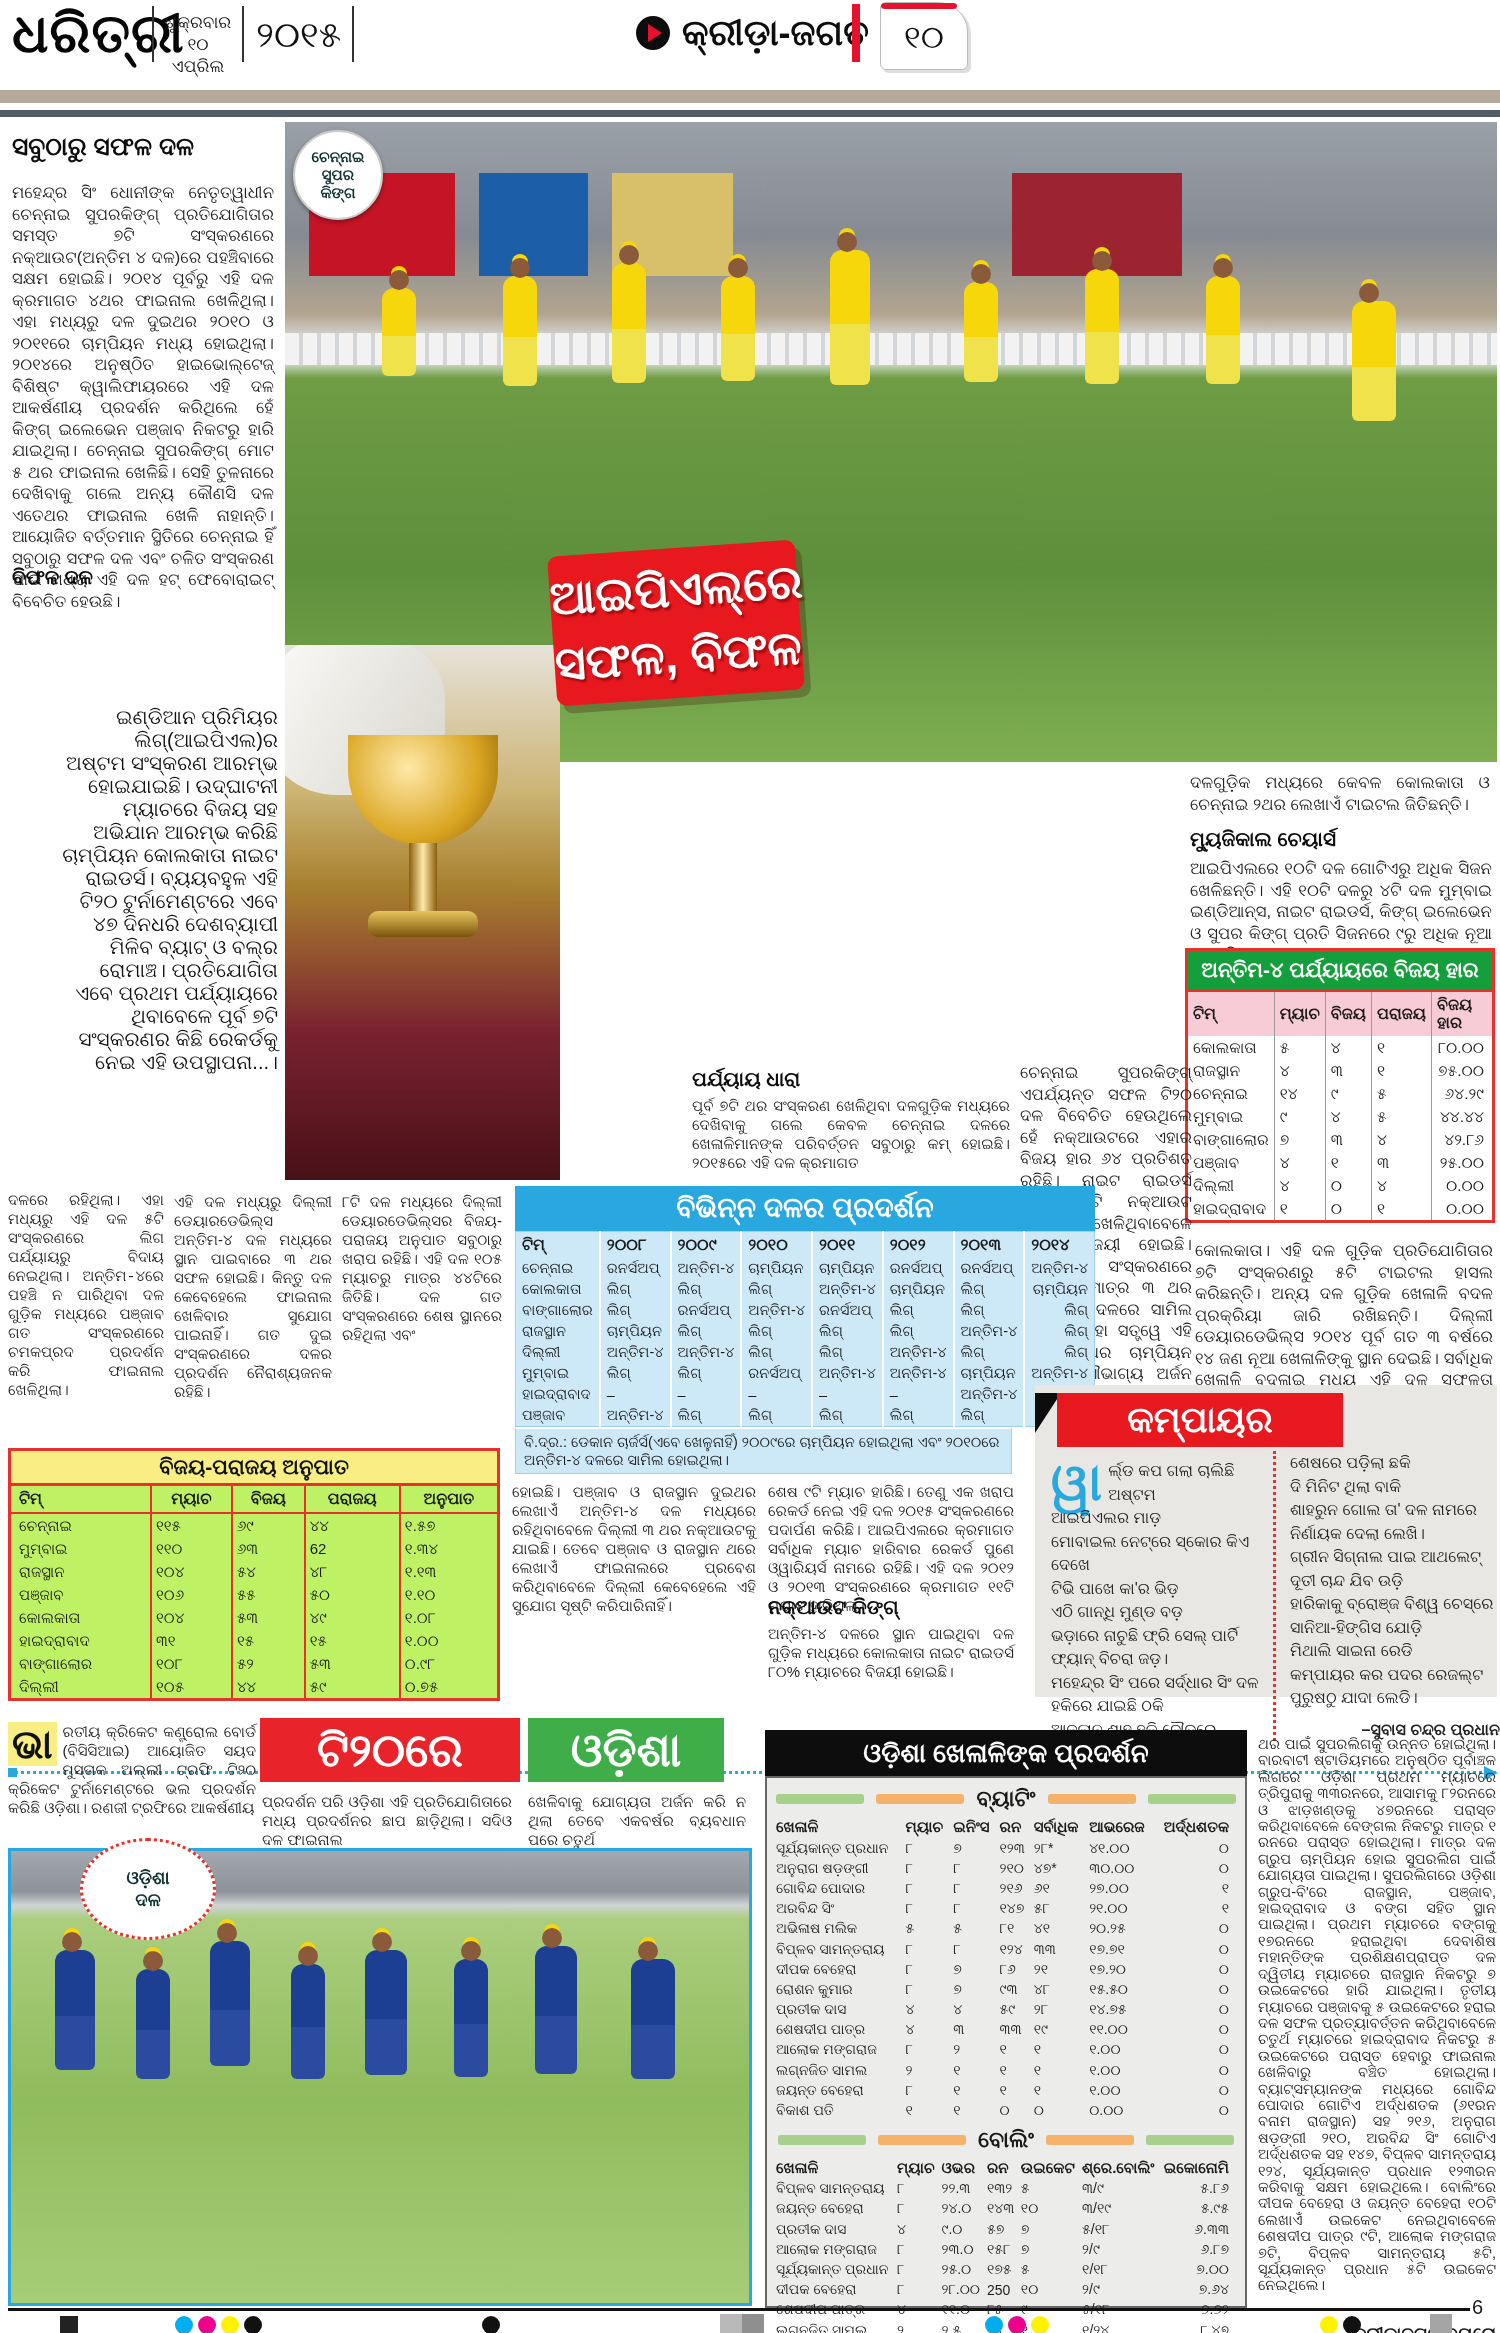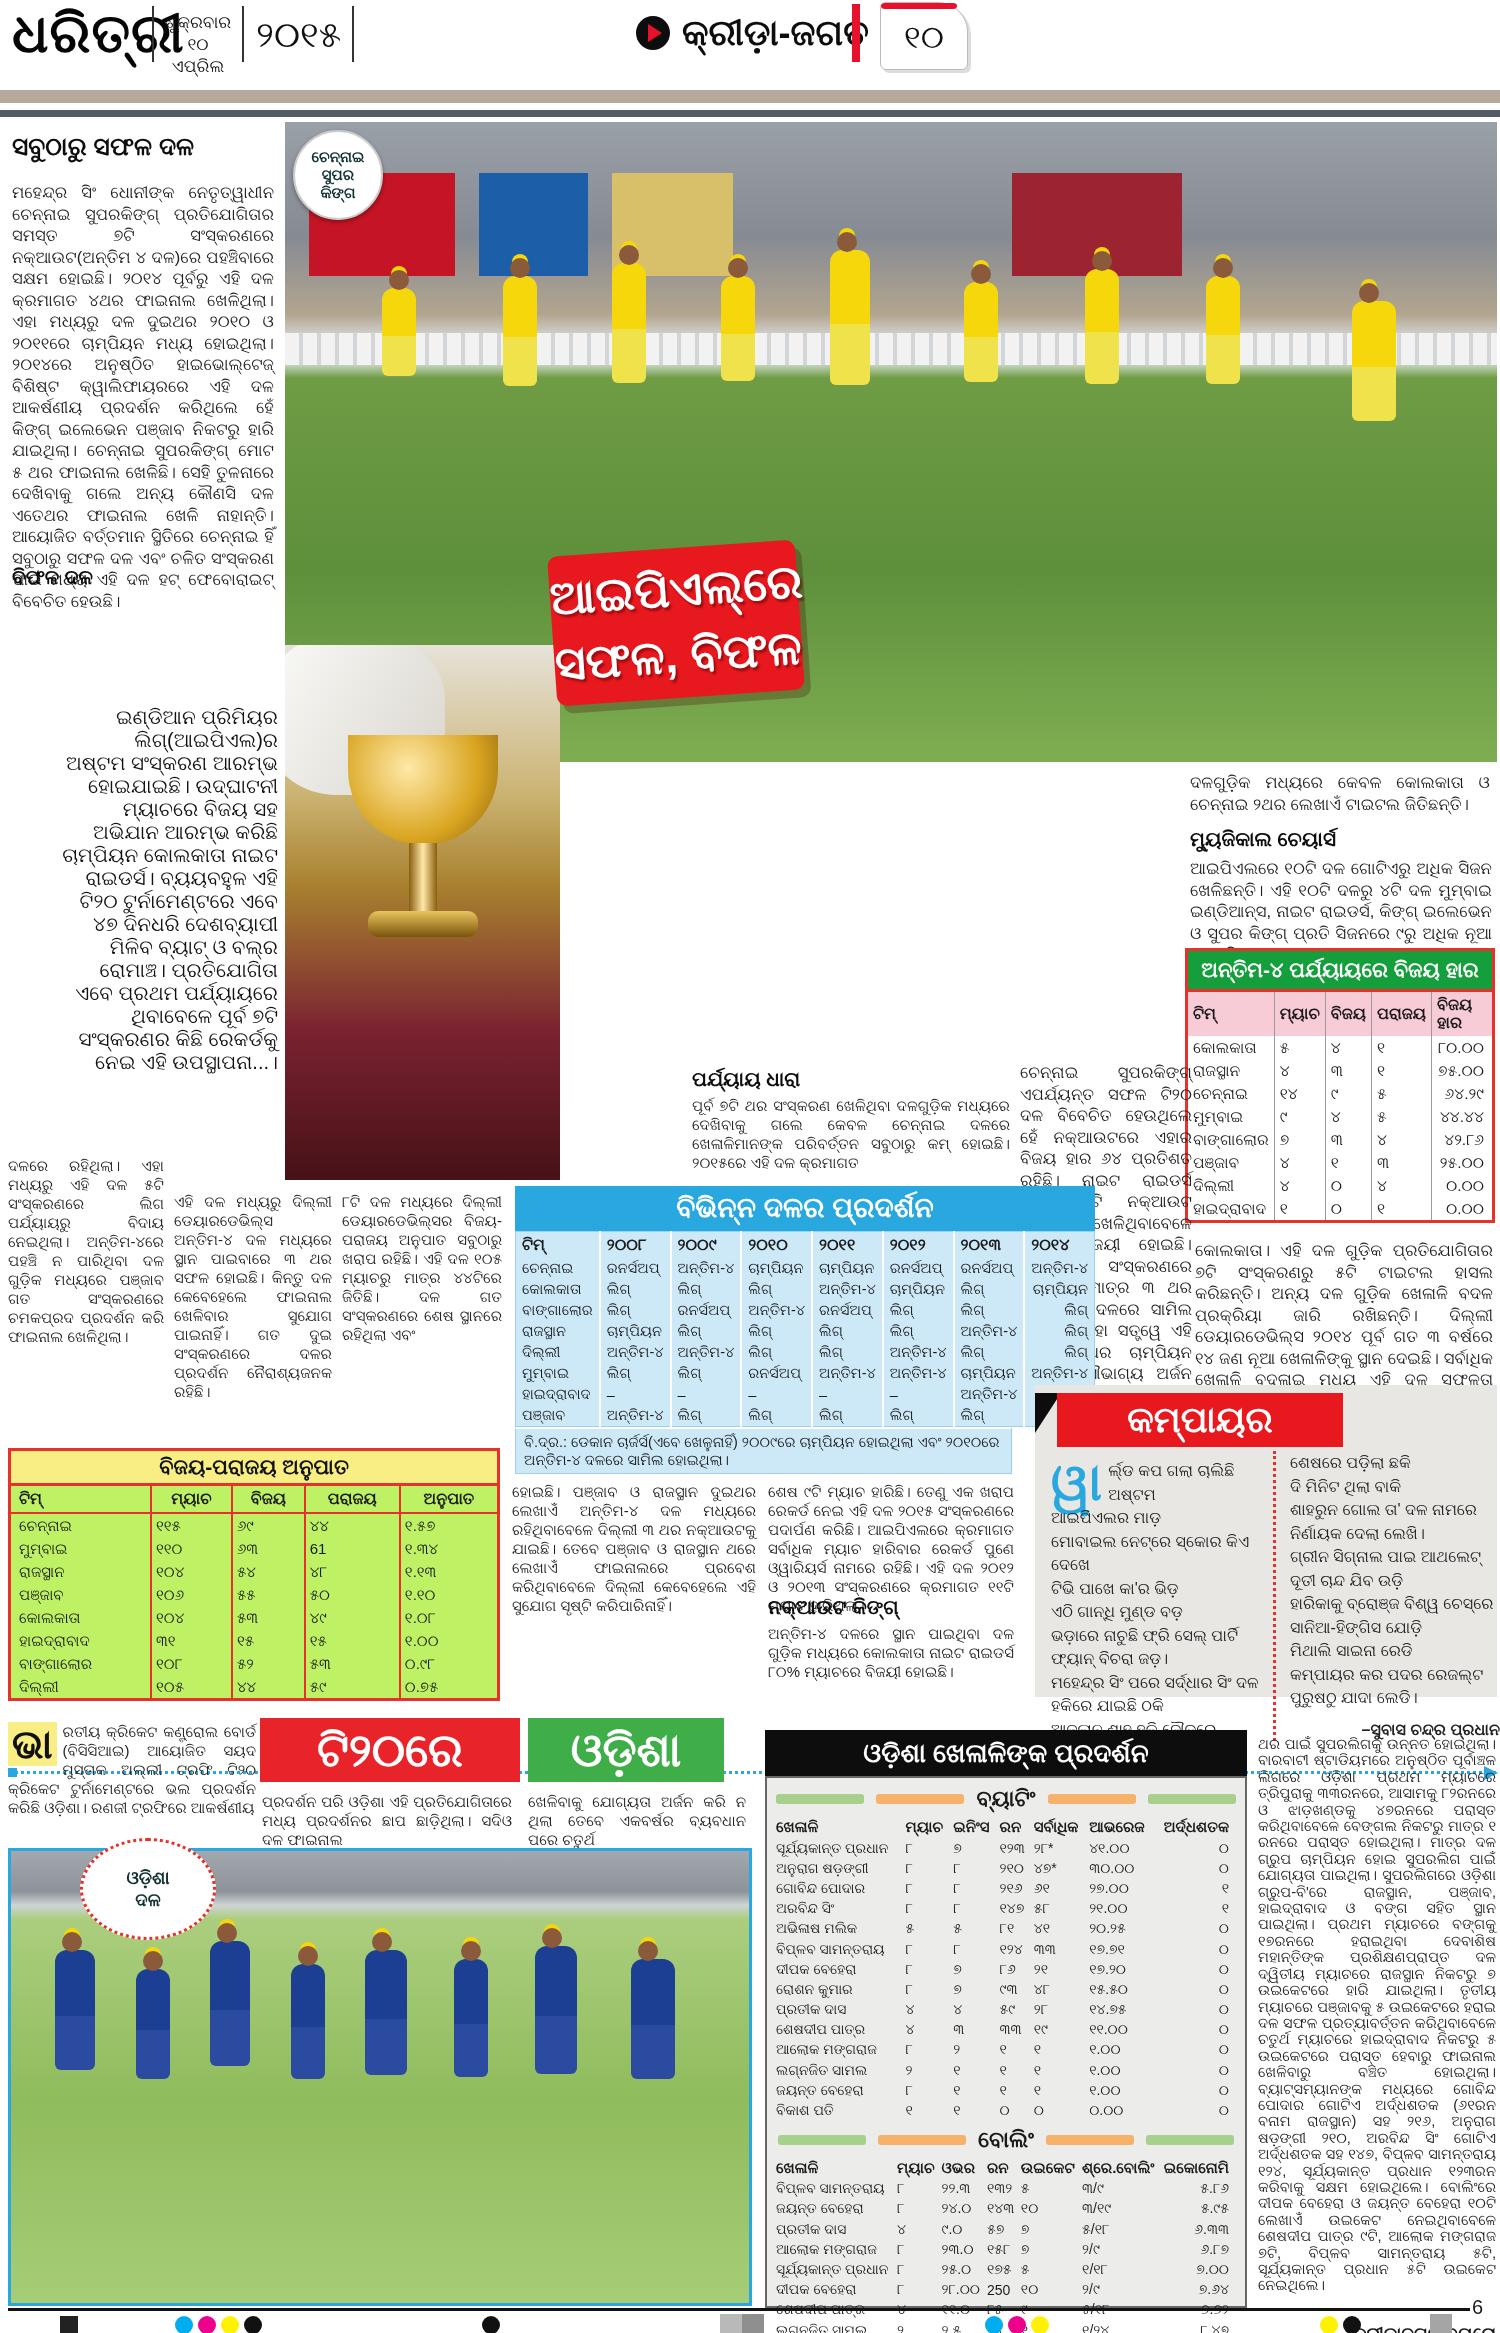--- a/index.html
+++ b/index.html
@@ -371,21 +371,21 @@
             <td>ଲିଗ୍</td>
             <td>ଲିଗ୍</td>
             <td>ଲିଗ୍</td>
             <td>ରନର୍ସଅପ୍</td>
           </tr>
         </tbody>
     </table>
     <div class="perf-note" style="width:479px;">ବି.ଦ୍ର.: ଡେକାନ ଚାର୍ଜର୍ସ(ଏବେ ଖେଳୁନାହିଁ) ୨୦୦୯ରେ ଚାମ୍ପିୟନ ହୋଇଥିଲା ଏବଂ ୨୦୧୦ରେ ଅନ୍ତିମ-୪ ଦଳରେ ସାମିଲ ହୋଇଥିଲା।</div>
   </div>
 
-  <div class="abs body-sm" style="left:8px;top:1156px;width:156px;">ଦଳରେ ରହିଥିଲା। ଏହା ମଧ୍ୟରୁ ଏହି ଦଳ ୫ଟି ସଂସ୍କରଣରେ ଲିଗ ପର୍ଯ୍ୟାୟରୁ ବିଦାୟ ନେଇଥିଲା। ଅନ୍ତିମ-୪ରେ ପହଞ୍ଚି ନ ପାରିଥିବା ଦଳ ଗୁଡ଼ିକ ମଧ୍ୟରେ ପଞ୍ଜାବ ଗତ ସଂସ୍କରଣରେ ଚମକପ୍ରଦ ପ୍ରଦର୍ଶନ କରି ଫାଇନାଲ ଖେଳିଥିଲା।</div>
+  <div class="abs body-sm" style="left:8px;top:1192px;width:156px;font-family:Liberation Mono, monospace;">ଦଳରେ ରହିଥିଲା। ଏହା ମଧ୍ୟରୁ ଏହି ଦଳ ୫ଟି ସଂସ୍କରଣରେ ଲିଗ ପର୍ଯ୍ୟାୟରୁ ବିଦାୟ ନେଇଥିଲା। ଅନ୍ତିମ-୪ରେ ପହଞ୍ଚି ନ ପାରିଥିବା ଦଳ ଗୁଡ଼ିକ ମଧ୍ୟରେ ପଞ୍ଜାବ ଗତ ସଂସ୍କରଣରେ ଚମକପ୍ରଦ ପ୍ରଦର୍ଶନ କରି ଫାଇନାଲ ଖେଳିଥିଲା।</div>
   <div class="abs body-sm" style="left:174px;top:1192px;width:158px;">ଏହି ଦଳ ମଧ୍ୟରୁ ଦିଲ୍ଲୀ ଡେୟାରଡେଭିଲ୍ସ ଅନ୍ତିମ-୪ ଦଳ ମଧ୍ୟରେ ସ୍ଥାନ ପାଇବାରେ ୩ ଥର ସଫଳ ହୋଇଛି। କିନ୍ତୁ ଦଳ କେବେହେଲେ ଫାଇନାଲ ଖେଳିବାର ସୁଯୋଗ ପାଇନାହିଁ। ଗତ ଦୁଇ ସଂସ୍କରଣରେ ଦଳର ପ୍ରଦର୍ଶନ ନୈରାଶ୍ୟଜନକ ରହିଛି।</div>
   <div class="abs body-sm" style="left:342px;top:1192px;width:160px;">୮ଟି ଦଳ ମଧ୍ୟରେ ଦିଲ୍ଲୀ ଡେୟାରଡେଭିଲ୍ସର ବିଜୟ-ପରାଜୟ ଅନୁପାତ ସବୁଠାରୁ ଖରାପ ରହିଛି। ଏହି ଦଳ ୧୦୫ ମ୍ୟାଚରୁ ମାତ୍ର ୪୪ଟିରେ ଜିତିଛି। ଦଳ ଗତ ସଂସ୍କରଣରେ ଶେଷ ସ୍ଥାନରେ ରହିଥିଲା ଏବଂ</div>
 
   <div class="abs" style="left:8px;top:1448px;">
     <table class="tbl-wl">
       <caption>ବିଜୟ-ପରାଜୟ ଅନୁପାତ</caption>
       <tbody>
           <tr>
             <th>ଟିମ୍</th>
             <th>ମ୍ୟାଚ</th>
@@ -397,21 +397,21 @@
             <td>ଚେନ୍ନାଇ</td>
             <td>୧୧୫</td>
             <td>୬୯</td>
             <td>୪୪</td>
             <td>୧.୫୭</td>
           </tr>
           <tr>
             <td>ମୁମ୍ବାଇ</td>
             <td>୧୧୦</td>
             <td>୬୩</td>
-            <td>61</td>
+            <td>62</td>
             <td>୧.୩୪</td>
           </tr>
           <tr>
             <td>ରାଜସ୍ଥାନ</td>
             <td>୧୦୪</td>
             <td>୫୪</td>
             <td>୪୮</td>
             <td>୧.୧୩</td>
           </tr>
           <tr>

